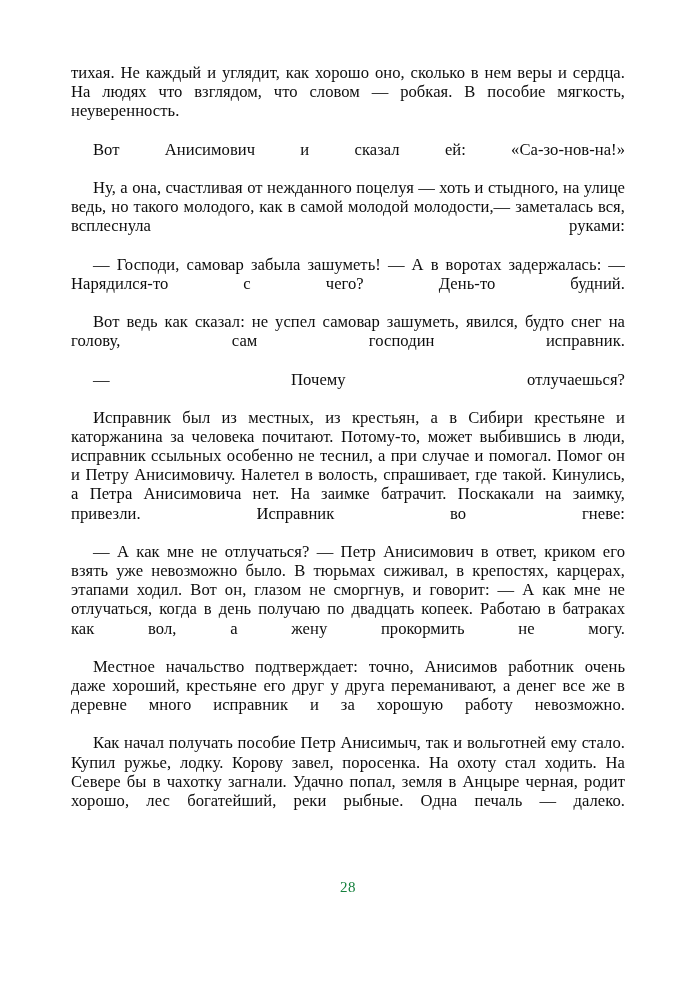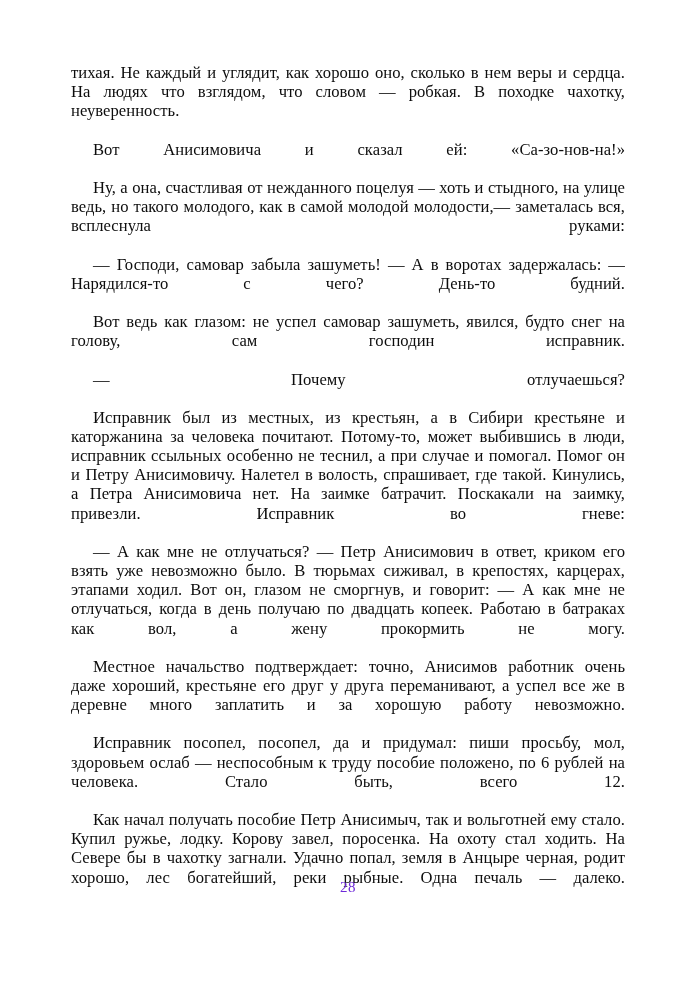--- a/index.html
+++ b/index.html
@@ -59,38 +59,37 @@
   }
 
   .page-number {
     position: absolute;
     left: 0;
     top: 879px;
     width: 696px;
     text-align: center;
     font-size: 15px;
     font-family: "Liberation Serif", "DejaVu Serif", serif;
-    color: #6d28d9;
+    color: #15803d;
     letter-spacing: 0.4px;
   }
 </style>
 </head>
 <body>
 
 <div class="page">
 
   <div class="text-column">
-    <p class="para continued">тихая. Не каждый и углядит, как хорошо оно, сколько в нем веры и сердца. На людях что взглядом, что словом — робкая. В походке чахотку, неуверенность.</p>
-    <p class="para">Вот Анисимовича и сказал ей: «Са-зо-нов-на!»</p>
+    <p class="para continued">тихая. Не каждый и углядит, как хорошо оно, сколько в нем веры и сердца. На людях что взглядом, что словом — робкая. В пособие мягкость, неуверенность.</p>
+    <p class="para">Вот Анисимович и сказал ей: «Са-зо-нов-на!»</p>
     <p class="para">Ну, а она, счастливая от нежданного поцелуя — хоть и стыдного, на улице ведь, но такого молодого, как в самой молодой молодости,— заметалась вся, всплеснула руками:</p>
     <p class="para">— Господи, самовар забыла зашуметь! — А в воротах задержалась: — Нарядился-то с чего? День-то будний.</p>
-    <p class="para">Вот ведь как глазом: не успел самовар зашуметь, явился, будто снег на голову, сам господин исправник.</p>
+    <p class="para">Вот ведь как сказал: не успел самовар зашуметь, явился, будто снег на голову, сам господин исправник.</p>
     <p class="para">— Почему отлучаешься?</p>
     <p class="para">Исправник был из местных, из крестьян, а в Сибири крестьяне и каторжанина за человека почитают. Потому-то, может выбившись в люди, исправник ссыльных особенно не теснил, а при случае и помогал. Помог он и Петру Анисимовичу. Налетел в волость, спрашивает, где такой. Кинулись, а Петра Анисимовича нет. На заимке батрачит. Поскакали на заимку, привезли. Исправник во гневе:</p>
     <p class="para">— А как мне не отлучаться? — Петр Анисимович в ответ, криком его взять уже невозможно было. В тюрьмах сиживал, в крепостях, карцерах, этапами ходил. Вот он, глазом не сморгнув, и говорит: — А как мне не отлучаться, когда в день получаю по двадцать копеек. Работаю в батраках как вол, а жену прокормить не могу.</p>
-    <p class="para">Местное начальство подтверждает: точно, Анисимов работник очень даже хороший, крестьяне его друг у друга переманивают, а успел все же в деревне много заплатить и за хорошую работу невозможно.</p>
-    <p class="para">Исправник посопел, посопел, да и придумал: пиши просьбу, мол, здоровьем ослаб — неспособным к труду пособие положено, по 6 рублей на человека. Стало быть, всего 12.</p>
+    <p class="para">Местное начальство подтверждает: точно, Анисимов работник очень даже хороший, крестьяне его друг у друга переманивают, а денег все же в деревне много исправник и за хорошую работу невозможно.</p>
     <p class="para">Как начал получать пособие Петр Анисимыч, так и вольготней ему стало. Купил ружье, лодку. Корову завел, поросенка. На охоту стал ходить. На Севере бы в чахотку загнали. Удачно попал, земля в Анцыре черная, родит хорошо, лес богатейший, реки рыбные. Одна печаль — далеко.</p>
   </div>
 
   <div class="page-number">28</div>
 
 </div>
 
 </body></html>

